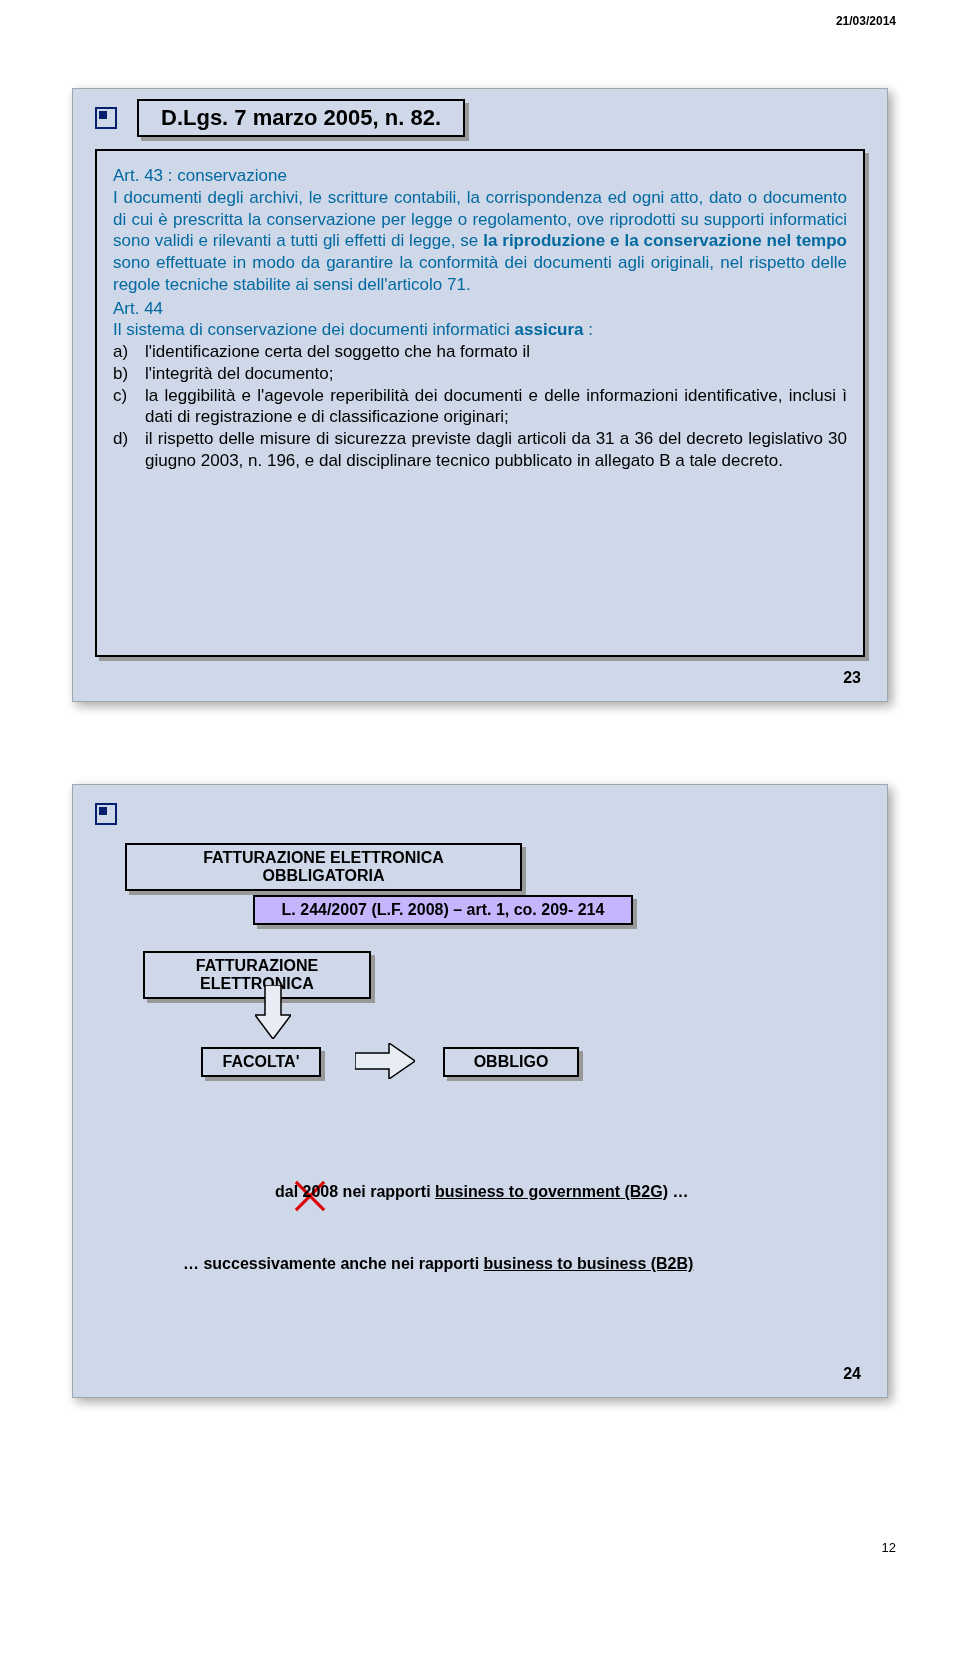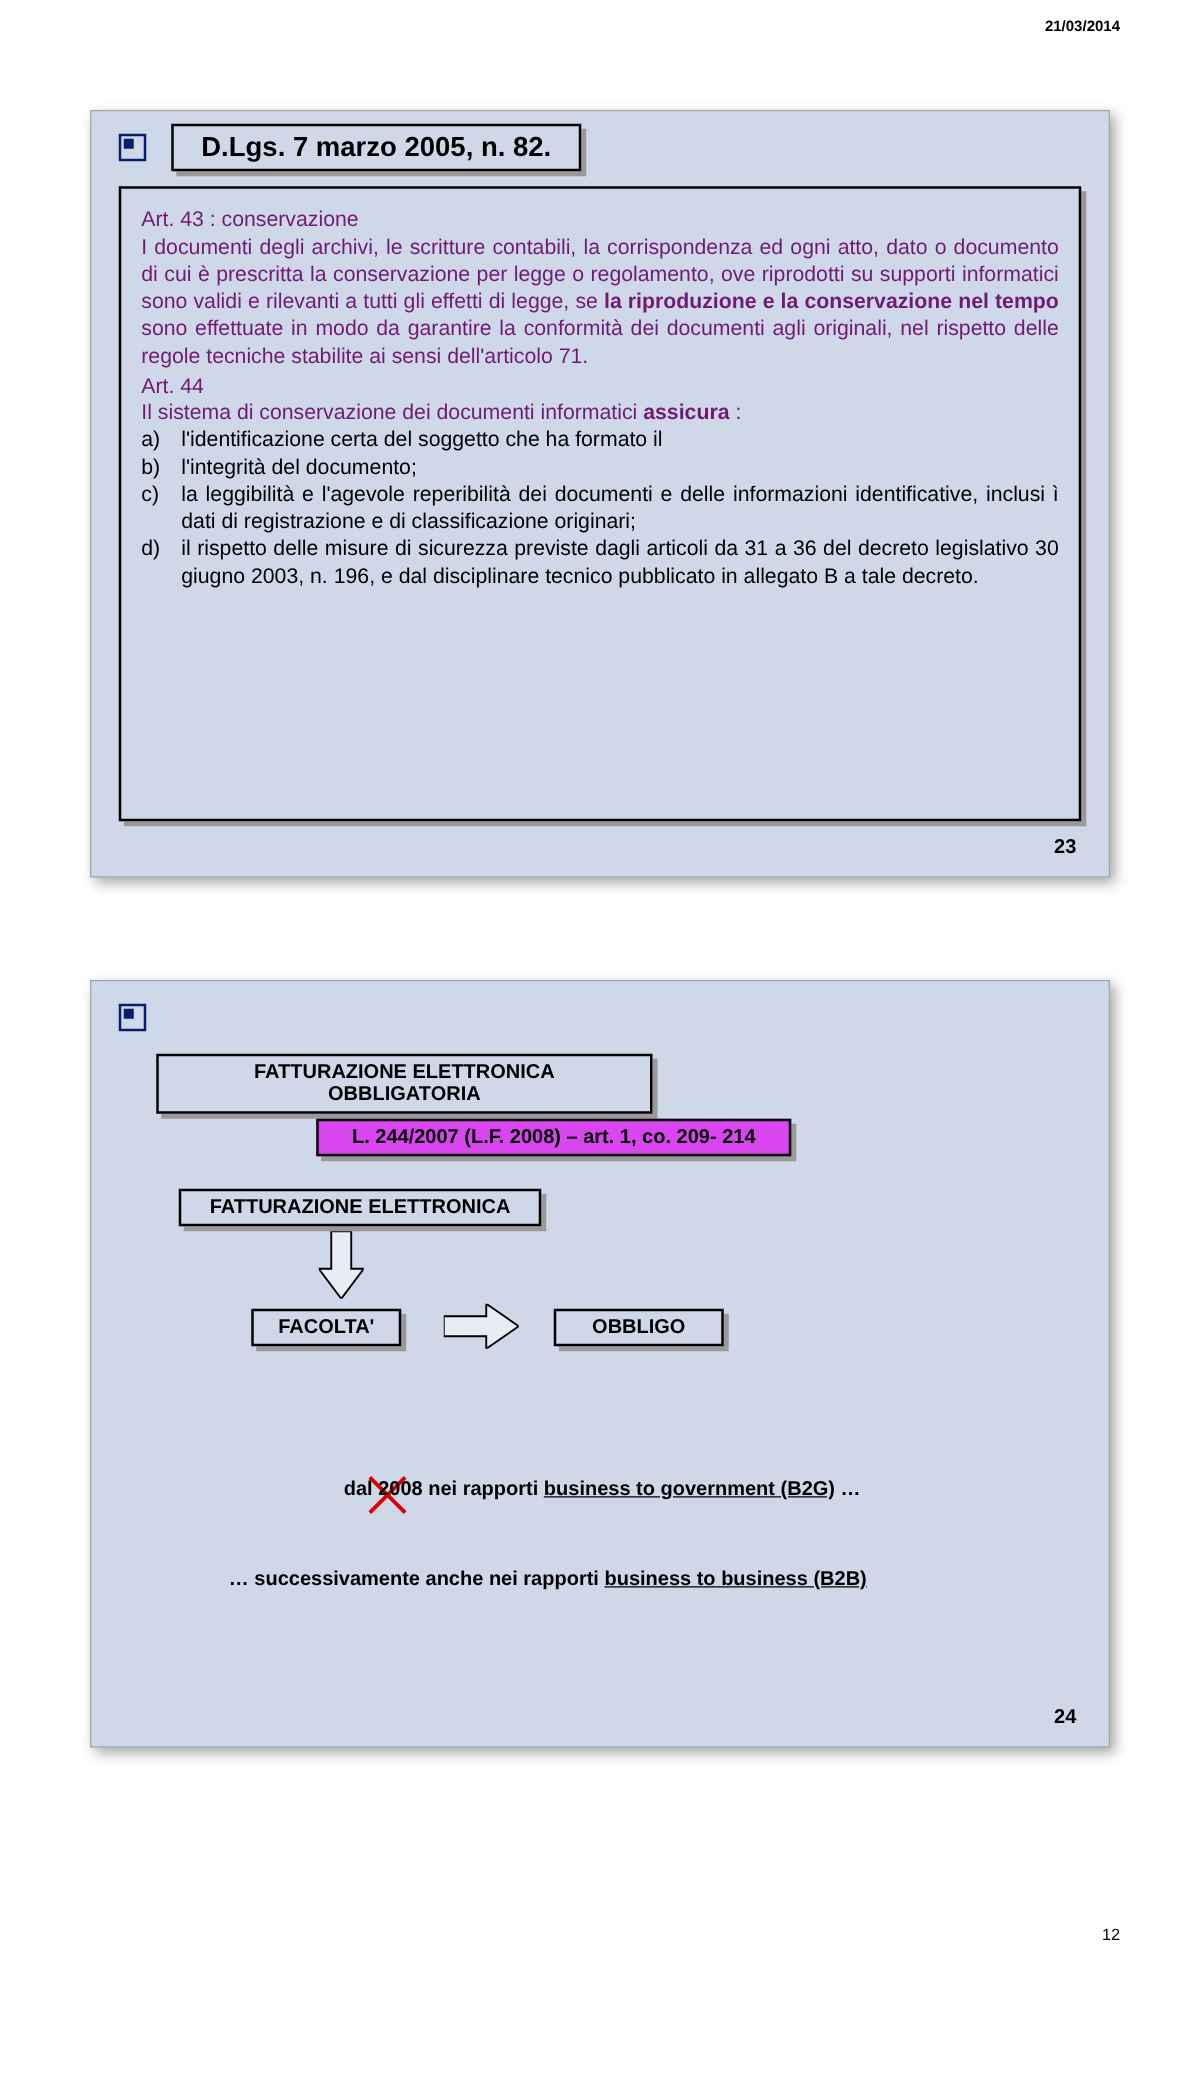--- a/index.html
+++ b/index.html
@@ -34,42 +34,42 @@
     padding: 4px 22px;
   }
   .title-box span { font-size: 22px; font-weight: bold; color: #000; }
   .content-box {
     position: absolute; top: 60px; left: 22px; right: 22px; bottom: 44px;
     border: 2px solid #000; background: #cfd8e8;
     box-shadow: 4px 4px 0 #999;
     padding: 12px 16px;
     overflow: hidden;
   }
-  .content-box .para { font-size: 17px; color: #701a75; line-height: 1.28; text-align: justify; }
+  .content-box .para { font-size: 17px; color: #0369a1; line-height: 1.28; text-align: justify; }
   .content-box .artline { margin-top: 2px; }
   .content-box ol { list-style: none; margin: 0; padding: 0; }
   .content-box ol li { font-size: 17px; color: #000; line-height: 1.28; text-align: justify; padding-left: 32px; position: relative; }
   .content-box ol li .marker { position: absolute; left: 0; width: 28px; text-align: left; }
   .page-num {
     position: absolute; right: 26px; bottom: 14px;
     font-size: 16px; font-weight: bold; color: #000;
   }
   
   .box {
     position: absolute;
     border: 2px solid #000;
     background: #cfd8e8;
     box-shadow: 4px 4px 0 #999;
     padding: 4px 16px;
     text-align: center;
     font-size: 16px;
     font-weight: bold;
     color: #000;
   }
-  .box-yellow { background: #d946ef; }
+  .box-yellow { background: #c4b5fd; }
   .arrow-right {
     position: absolute;
     width: 60px; height: 36px;
   }
   .arrow-right svg { width: 100%; height: 100%; }
   .arrow-down {
     position: absolute;
     width: 36px; height: 54px;
   }
   .arrow-down svg { width: 100%; height: 100%; }
@@ -122,21 +122,21 @@
     <div class="page-num">23</div>
   </div>
 
   <div class="slide slide2">
     <div class="deco-square"></div>
 
     <div class="box" style="top:58px; left:52px; width:397px;">FATTURAZIONE ELETTRONICA OBBLIGATORIA</div>
 
     <div class="box box-yellow" style="top:110px; left:180px; width:380px;">L. 244/2007 (L.F. 2008) – art. 1, co. 209- 214</div>
 
-    <div class="box" style="top:166px; left:70px; width:290px;">FATTURAZIONE ELETTRONICA</div>
+    <div class="box" style="top:166px; left:70px; width:228px;">FATTURAZIONE ELETTRONICA</div>
 
     <div class="arrow-down" style="top:200px; left:182px;">
       <svg viewBox="0 0 36 54">
           <polygon points="10,0 26,0 26,30 36,30 18,54 0,30 10,30" fill="#e8ecf4" stroke="#000" stroke-width="1.5"></polygon>
         </svg>
     </div>
 
     <div class="box" style="top:262px; left:128px; width:120px;">FACOLTA'</div>
 
     <div class="arrow-right" style="top:258px; left:282px;">

